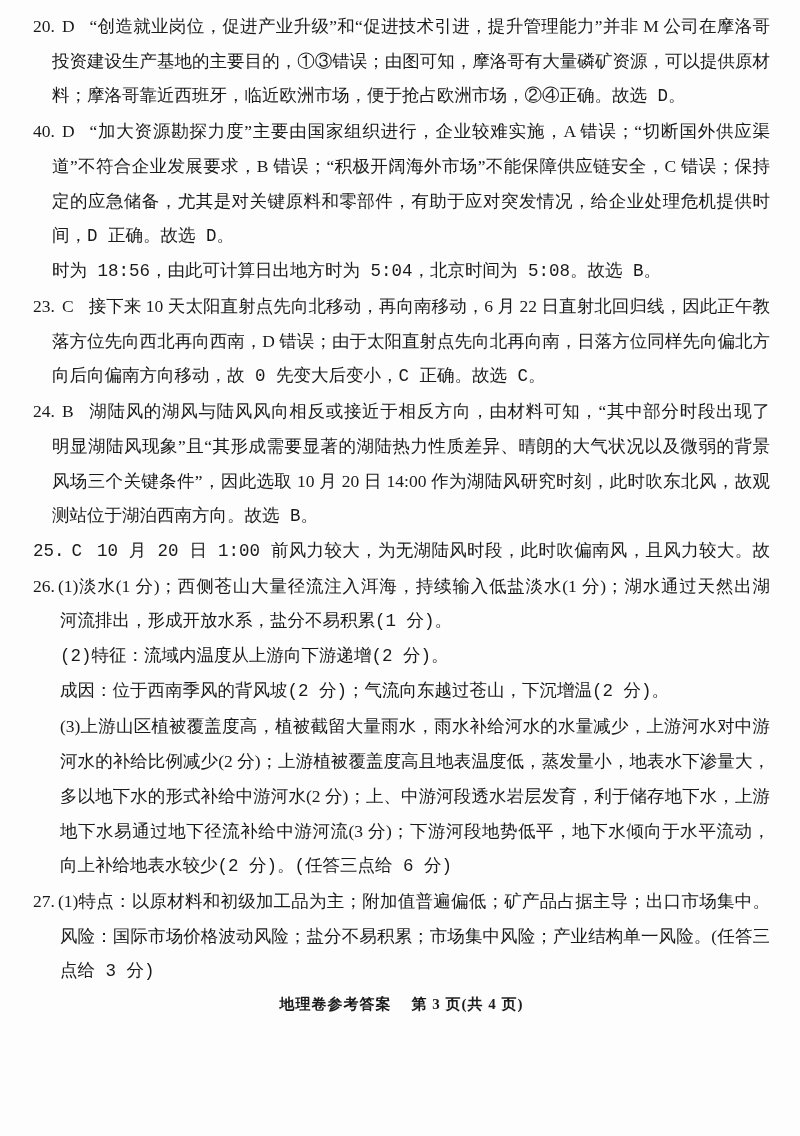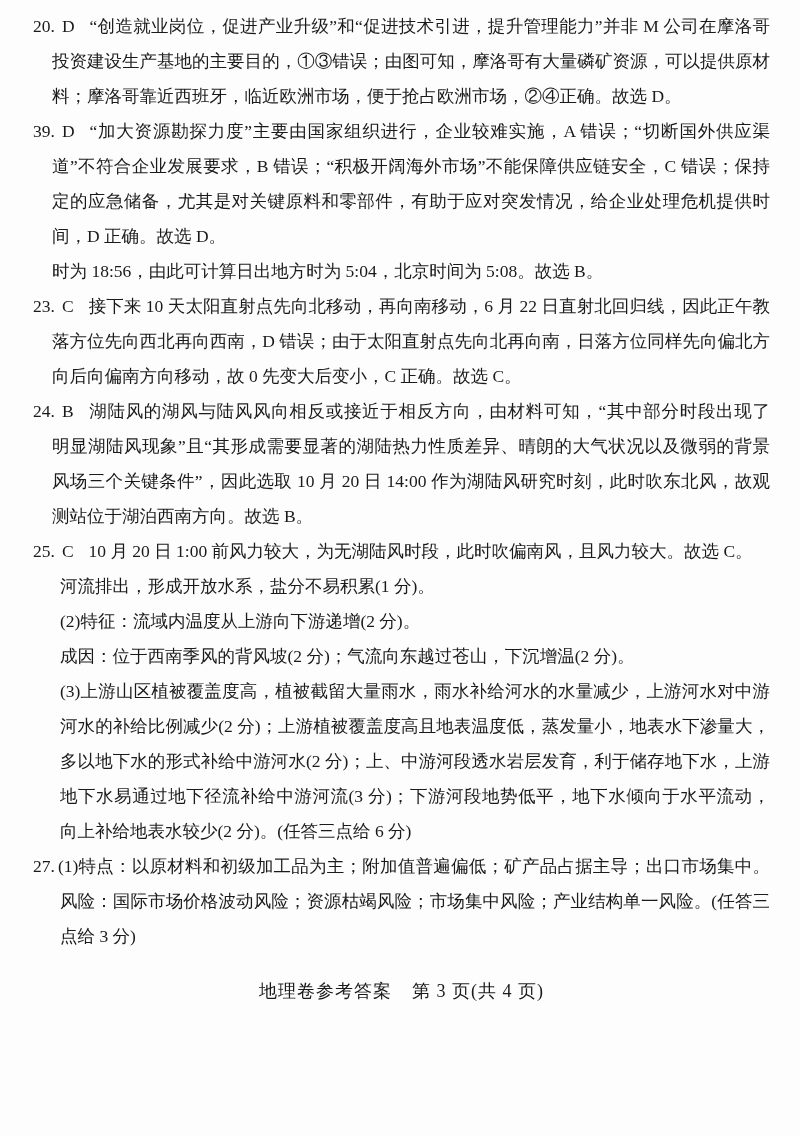--- a/index.html
+++ b/index.html
@@ -21,74 +21,76 @@
     line-height:35px;
     height:35px;
     overflow:hidden;
     text-align:justify;
     text-align-last:justify;
     -moz-text-align-last:justify;
     white-space:normal;
   }
   .line.final{
     text-align-last:left;
+    font-family:Liberation Mono, monospace;
     -moz-text-align-last:left;
   }
   .cont{padding-left:19px;}
   .cont2{padding-left:27px;}
   .num{margin-right:7px;}
   .ans{margin-right:15px;}
   .num26{margin-right:3px;}
   .footer{
-    margin-top:26px;
+    margin-top:4px;
     text-align:center;
-    font-size:18px;
-    font-weight:normal;
+    font-size:15px;
+    font-weight:bold;
     line-height:22px;
     letter-spacing:1px;
   }
   .footer .pageinfo{margin-left:20px;}
 </style>
 </head>
 <body>
 
 <div class="page">
 
   <div class="line"><span class="num">20.</span><span class="ans">D</span><span>“创造就业岗位，促进产业升级”和“促进技术引进，提升管理能力”并非 M 公司在摩洛哥</span></div>
   <div class="line cont">投资建设生产基地的主要目的，①③错误；由图可知，摩洛哥有大量磷矿资源，可以提供原材</div>
   <div class="line cont final">料；摩洛哥靠近西班牙，临近欧洲市场，便于抢占欧洲市场，②④正确。故选 D。</div>
 
-  <div class="line"><span class="num">39.</span><span class="ans">D</span><span>“加大资源勘探力度”主要由国家组织进行，企业较难实施，A 错误；“切断国外供应渠</span></div>
+  <div class="line"><span class="num">40.</span><span class="ans">D</span><span>“加大资源勘探力度”主要由国家组织进行，企业较难实施，A 错误；“切断国外供应渠</span></div>
   <div class="line cont">道”不符合企业发展要求，B 错误；“积极开阔海外市场”不能保障供应链安全，C 错误；保持一</div>
   <div class="line cont">定的应急储备，尤其是对关键原料和零部件，有助于应对突发情况，给企业处理危机提供时</div>
   <div class="line cont final">间，D 正确。故选 D。</div>
 
   <div class="line cont final">时为 18:56，由此可计算日出地方时为 5:04，北京时间为 5:08。故选 B。</div>
 
   <div class="line"><span class="num">23.</span><span class="ans">C</span><span>接下来 10 天太阳直射点先向北移动，再向南移动，6 月 22 日直射北回归线，因此正午教</span></div>
   <div class="line cont">落方位先向西北再向西南，D 错误；由于太阳直射点先向北再向南，日落方位同样先向偏北方</div>
   <div class="line cont final">向后向偏南方向移动，故 0 先变大后变小，C 正确。故选 C。</div>
 
   <div class="line"><span class="num">24.</span><span class="ans">B</span><span>湖陆风的湖风与陆风风向相反或接近于相反方向，由材料可知，“其中部分时段出现了</span></div>
   <div class="line cont">明显湖陆风现象”且“其形成需要显著的湖陆热力性质差异、晴朗的大气状况以及微弱的背景</div>
   <div class="line cont">风场三个关键条件”，因此选取 10 月 20 日 14:00 作为湖陆风研究时刻，此时吹东北风，故观</div>
   <div class="line cont final">测站位于湖泊西南方向。故选 B。</div>
 
   <div class="line final"><span class="num">25.</span><span class="ans">C</span><span>10 月 20 日 1:00 前风力较大，为无湖陆风时段，此时吹偏南风，且风力较大。故选 C。</span></div>
 
+  <div class="line"><span class="num26">26.</span><span>(1)淡水(1 分)；西侧苍山大量径流注入洱海，持续输入低盐淡水(1 分)；湖水通过天然出湖</span></div>
   <div class="line cont2 final">河流排出，形成开放水系，盐分不易积累(1 分)。</div>
   <div class="line cont2 final">(2)特征：流域内温度从上游向下游递增(2 分)。</div>
   <div class="line cont2 final">成因：位于西南季风的背风坡(2 分)；气流向东越过苍山，下沉增温(2 分)。</div>
   <div class="line cont2">(3)上游山区植被覆盖度高，植被截留大量雨水，雨水补给河水的水量减少，上游河水对中游</div>
   <div class="line cont2">河水的补给比例减少(2 分)；上游植被覆盖度高且地表温度低，蒸发量小，地表水下渗量大，</div>
   <div class="line cont2">多以地下水的形式补给中游河水(2 分)；上、中游河段透水岩层发育，利于储存地下水，上游</div>
   <div class="line cont2">地下水易通过地下径流补给中游河流(3 分)；下游河段地势低平，地下水倾向于水平流动，</div>
   <div class="line cont2 final">向上补给地表水较少(2 分)。(任答三点给 6 分)</div>
 
   <div class="line"><span class="num26">27.</span><span>(1)特点：以原材料和初级加工品为主；附加值普遍偏低；矿产品占据主导；出口市场集中。</span></div>
-  <div class="line cont2">风险：国际市场价格波动风险；资源枯竭风险；市场集中风险；产业结构单一风险。(任答三</div>
+  <div class="line cont2">风险：国际市场价格波动风险；盐分不易积累；市场集中风险；产业结构单一风险。(任答三</div>
   <div class="line cont2 final">点给 3 分)</div>
 
   <div class="footer">
     <span>地理卷参考答案</span><span class="pageinfo">第 3 页(共 4 页)</span>
   </div>
 
 </div>
 
 </body></html>

